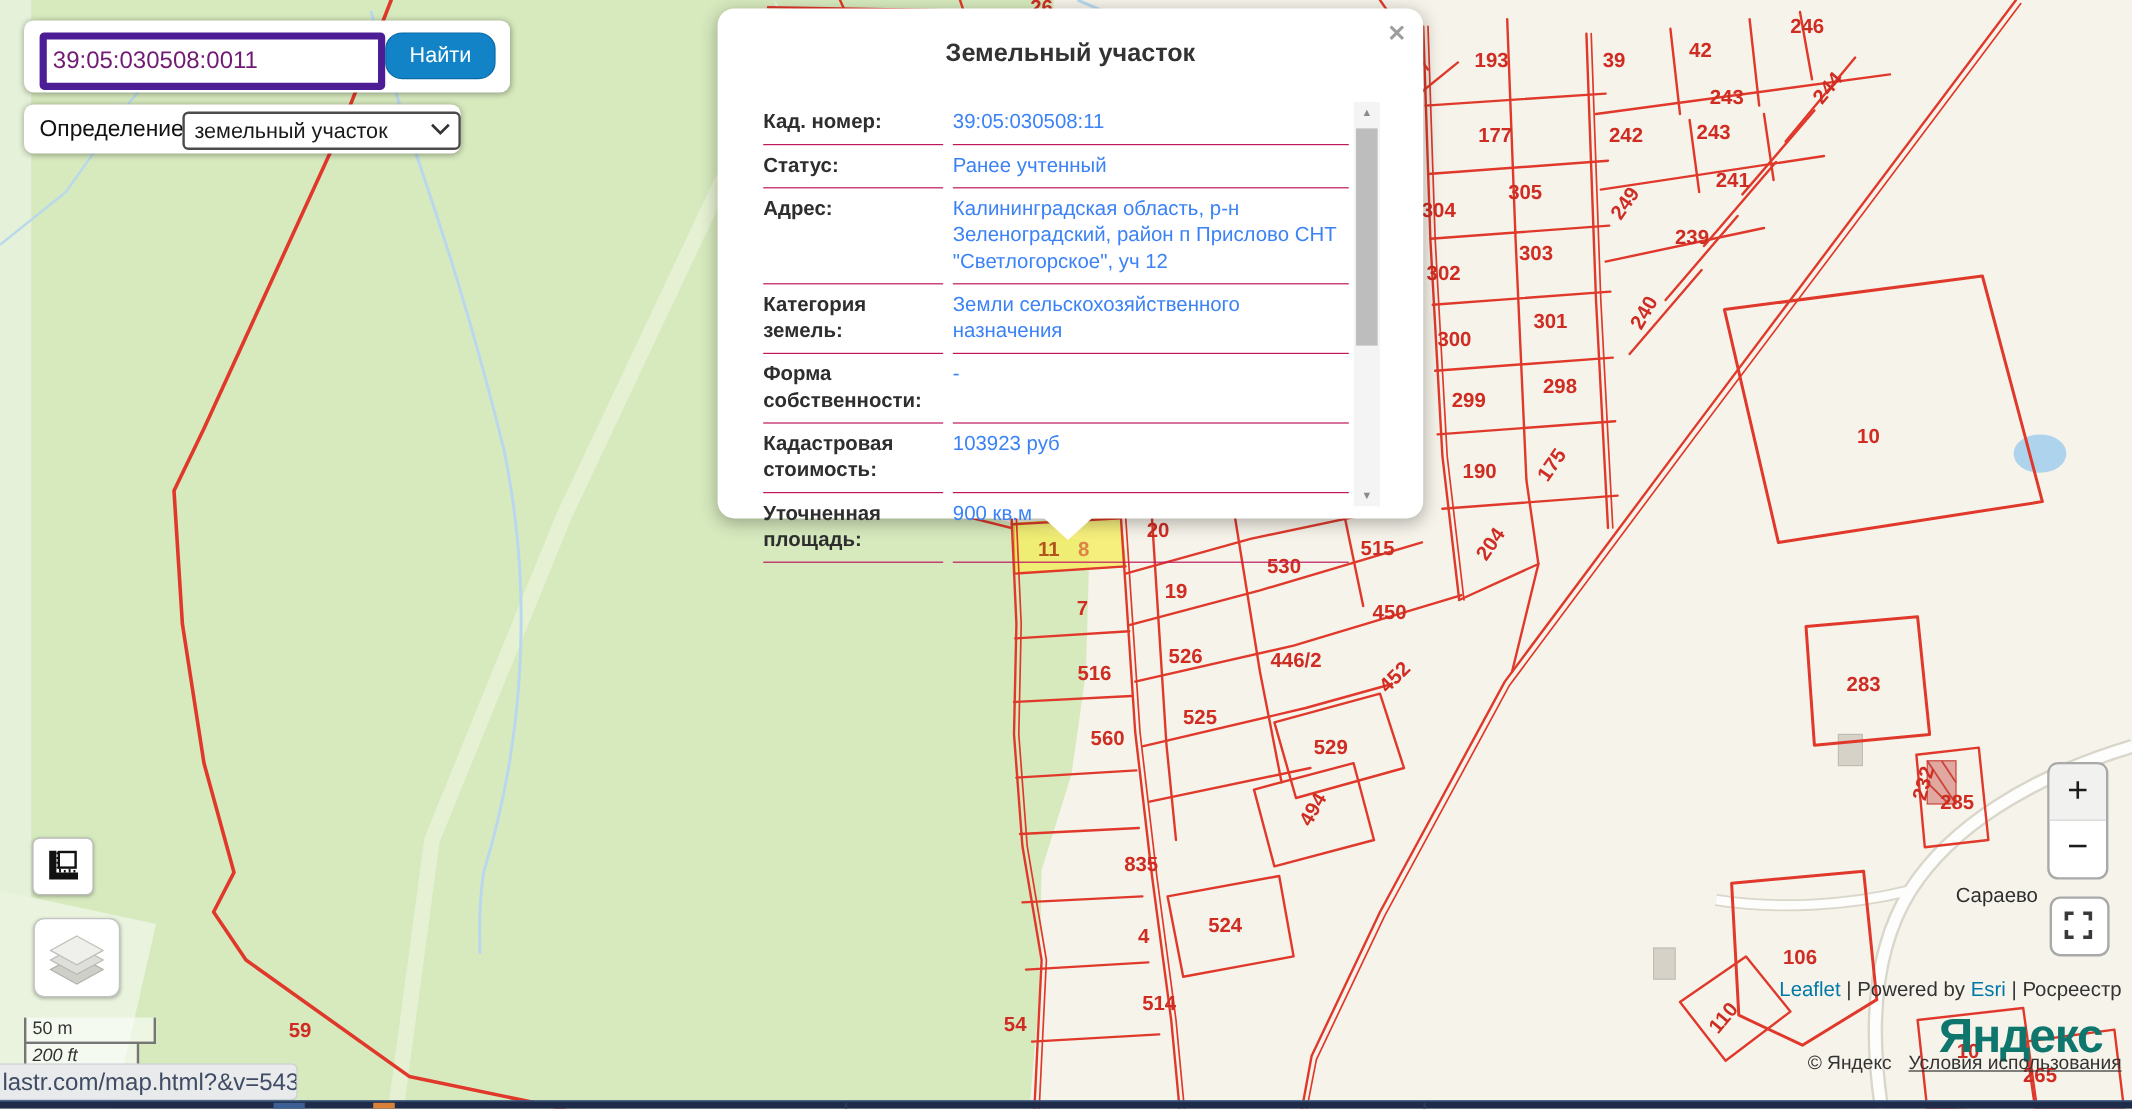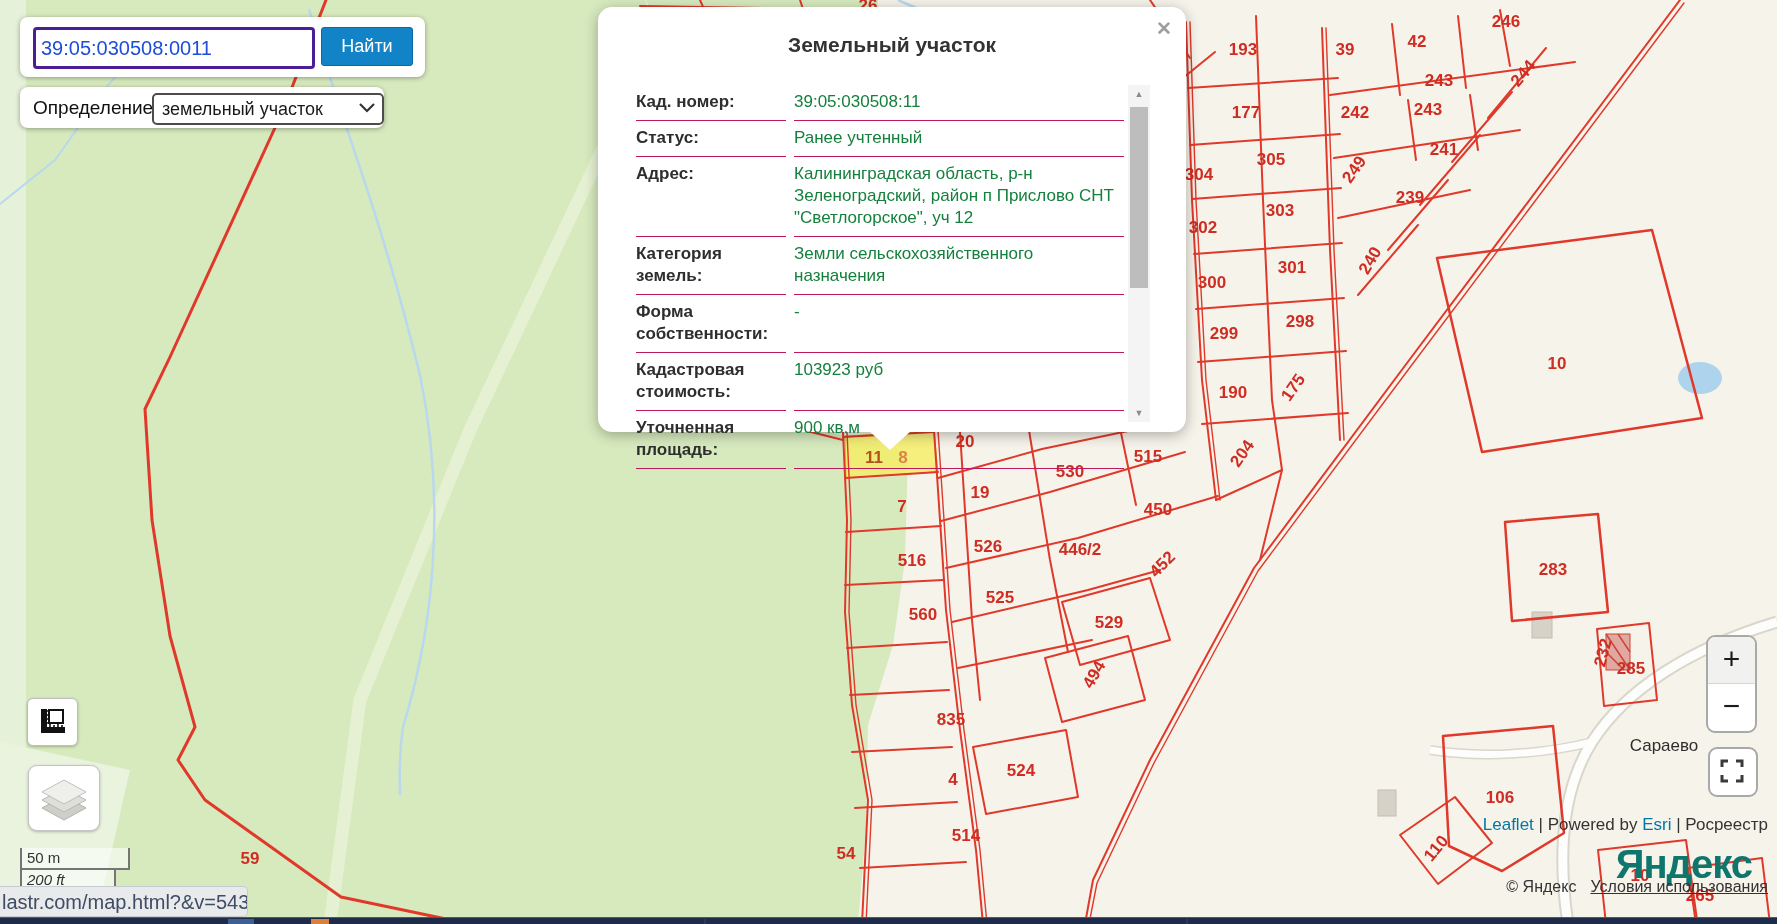--- a/index.html
+++ b/index.html
@@ -6,43 +6,43 @@
   #app{position:relative;width:1777px;height:924px;overflow:hidden;
        font-family:"Liberation Sans",sans-serif;background:#f6f3ea;}
   #map-svg{position:absolute;left:0;top:0;z-index:0;}
   .pnum{font:bold 17px "Liberation Sans",sans-serif;fill:#cf2d23;text-anchor:middle;dominant-baseline:middle;}
   .pnum.sel{fill:#b0531d;}
   .place{font:17px "Liberation Sans",sans-serif;fill:#2e2e2e;text-anchor:middle;dominant-baseline:middle;}
 
   
   .panel{position:absolute;background:#fff;border-radius:8px;box-shadow:0 1px 5px rgba(0,0,0,.35);z-index:40;}
   #search-panel{left:20px;top:17px;width:405px;height:60px;}
-  #search-input{position:absolute;left:13px;top:10px;width:266px;height:36px;border:3px solid #4c1d95;
-      border-radius:4px;font:20px "Liberation Sans",sans-serif;color:#1d4ed8;padding:0 5px;outline:none;}
+  #search-input{position:absolute;left:13px;top:10px;width:266px;height:36px;border:6px solid #4c1d95;
+      border-radius:4px;font:20px "Liberation Sans",sans-serif;color:#701a75;padding:0 5px;outline:none;}
   #find-btn{position:absolute;left:301px;top:10px;width:92px;height:39px;background:#1283c6;
-      border:1px solid #0b6aa4;border-radius:3px;color:#fff;font:18px "Liberation Sans",sans-serif;cursor:pointer;}
+      border:1px solid #0b6aa4;border-radius:14px;color:#fff;font:18px "Liberation Sans",sans-serif;cursor:pointer;}
   #definition-panel{left:20px;top:87px;width:364px;height:41px;}
   #definition-label{position:absolute;left:13px;top:10px;font:19px "Liberation Sans",sans-serif;color:#111;}
   #definition-select{position:absolute;left:132px;top:6px;width:220px;height:28px;border:2px solid #4c4c4c;
       border-radius:5px;display:flex;align-items:center;padding-left:8px;font:18px "Liberation Sans",sans-serif;
       color:#1a1a1a;cursor:pointer;background:#fff;}
   #definition-select svg{position:absolute;right:7px;top:8px;}
 
   
   #popup{position:absolute;left:598px;top:7px;width:588px;height:425px;background:#fff;border-radius:14px;
       box-shadow:0 3px 14px rgba(0,0,0,.3);z-index:30;}
   #popup-pointer{position:absolute;left:868px;top:430px;width:0;height:0;z-index:29;
       border-left:22px solid transparent;border-right:22px solid transparent;border-top:20px solid #fff;z-index:31;}
   #popup-title{margin-top:26px;text-align:center;font-size:21px;font-weight:bold;color:#333;}
   #popup-close{position:absolute;right:14px;top:12px;font-size:19px;font-weight:bold;color:#9e9e9e;cursor:pointer;line-height:1;}
   #popup-rows{position:absolute;left:38px;top:78px;width:490px;}
   .p-row{display:flex;}
   .p-label,.p-value{border-bottom:1px solid #be185d;padding:6px 0 7px;line-height:22px;font-size:17px;}
   .p-label{width:150px;font-weight:bold;color:#2e2e2e;margin-right:8px;}
-  .p-value{width:330px;color:#15803d;}
+  .p-value{width:330px;color:#3b82f6;}
   
   #popup-scrollbar{position:absolute;left:530px;top:78px;width:22px;height:337px;background:#f4f4f4;z-index:32;}
   #sb-up,#sb-down{position:absolute;left:0;width:22px;height:18px;color:#8a8a8a;font-size:9px;
       text-align:center;line-height:18px;cursor:pointer;}
   #sb-up{top:0;} #sb-down{bottom:0;}
   #sb-thumb{position:absolute;left:2px;top:22px;width:18px;height:181px;background:#bdbdbd;cursor:pointer;}
 
   
   .ctl{position:absolute;background:#fff;border:2px solid #a9a9a9;border-radius:9px;z-index:20;}
   #zoom-ctl{left:1706px;top:635px;width:47px;height:94px;overflow:hidden;}

